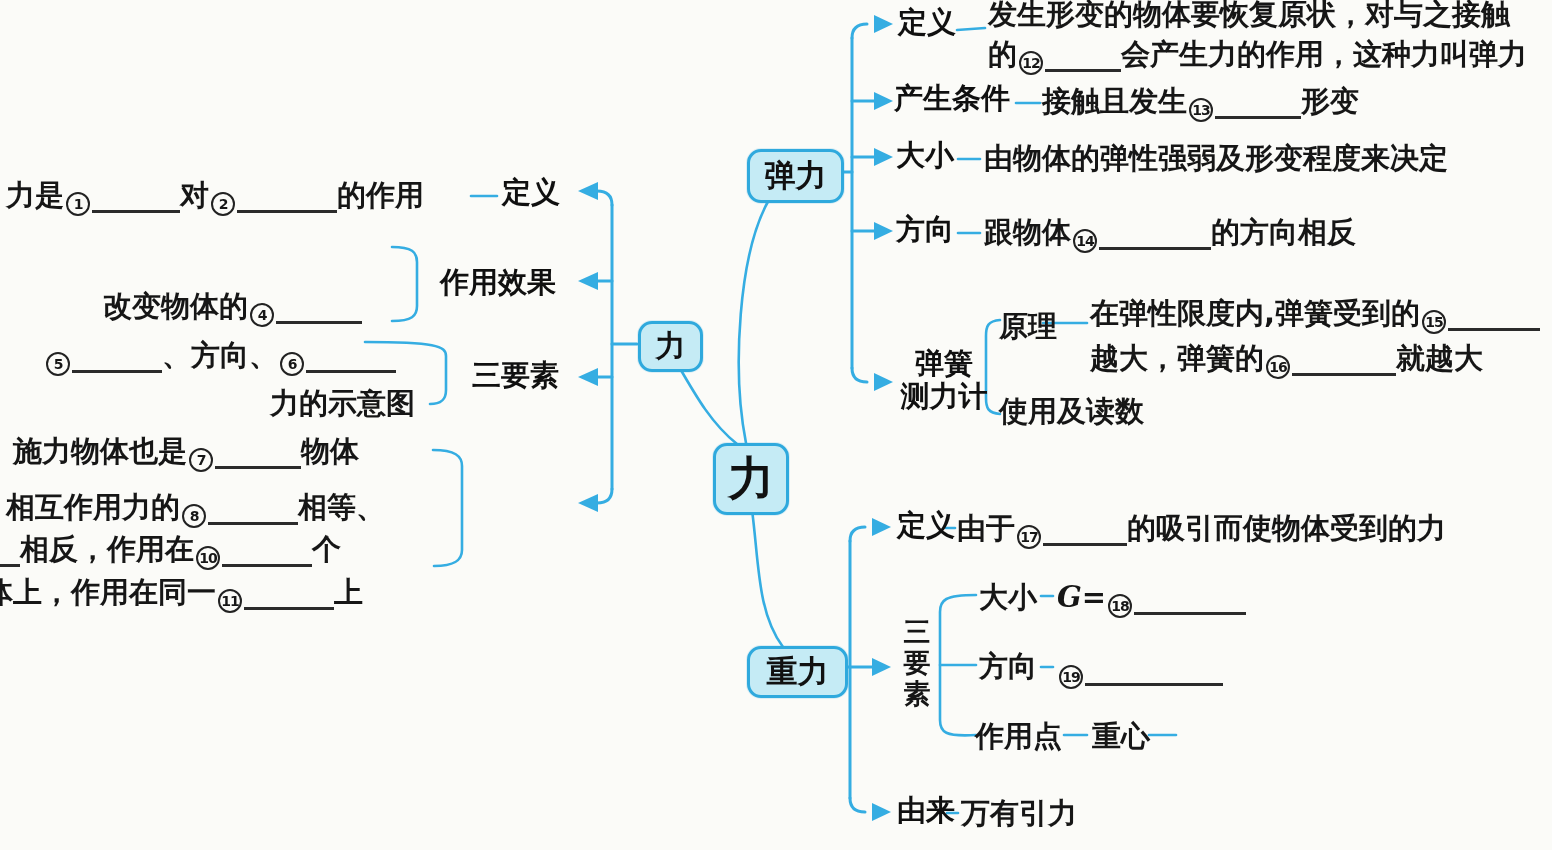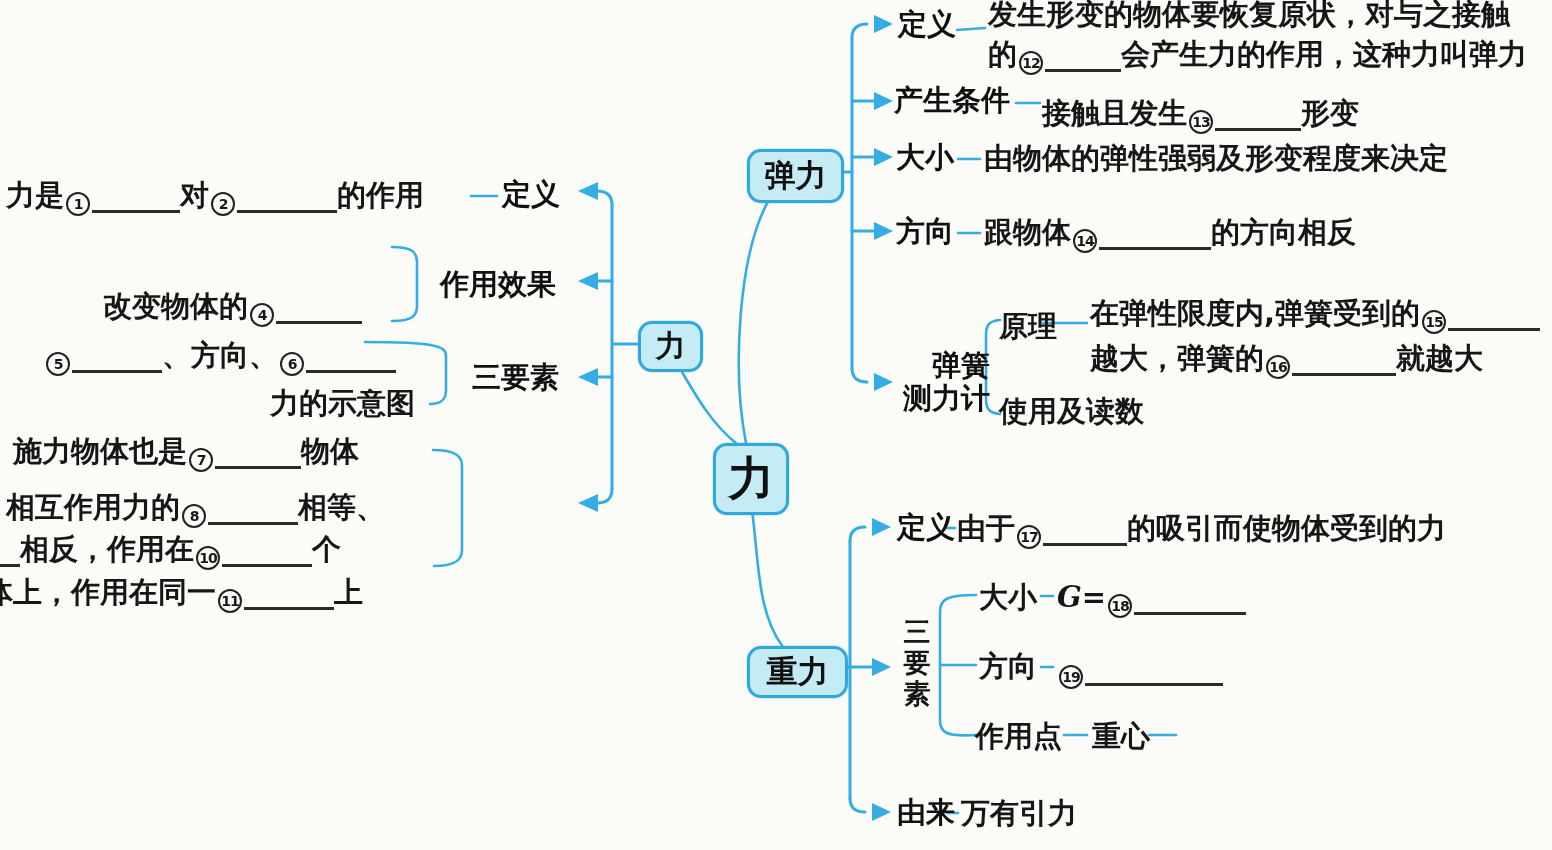--- a/index.html
+++ b/index.html
@@ -3,30 +3,30 @@
 <meta charset="utf-8">
 <style>
   html,body{margin:0;padding:0;background:#fbfbf8;}
   #stage{position:relative;width:1552px;height:850px;overflow:hidden;
          font-family:"DejaVu Sans",sans-serif;color:#161616;}
   #wires{position:absolute;left:0;top:0;z-index:0;}
   .node{position:absolute;z-index:2;background:#c5ebf5;border:3px solid #2fa9dd;
         border-radius:14px;display:flex;align-items:center;justify-content:center;
         font-weight:800;color:#111;box-shadow:0 0 0 1px rgba(47,169,221,.15);}
   .txt{position:absolute;z-index:1;font-size:29px;font-weight:600;white-space:nowrap;line-height:1.2;}
-  .lbl{position:absolute;z-index:1;font-size:29px;font-weight:800;white-space:nowrap;color:#101010;line-height:1.15;}
+  .lbl{position:absolute;z-index:1;font-size:29px;font-weight:800;white-space:nowrap;color:#101010;line-height:1.15;font-family:Liberation Mono, monospace;}
   .sub{font-weight:600;}
   .circ{display:inline-flex;align-items:center;justify-content:center;
         min-width:24px;height:24px;padding:0 1px;margin:0 2px;border:2px solid #222;
         border-radius:50%;font-size:14px;font-weight:700;letter-spacing:-1px;
         vertical-align:-4px;line-height:1;box-sizing:border-box;}
   .blank{display:inline-block;height:2px;border-bottom:3px solid #2b2b2b;vertical-align:-8px;}
   .it{font-style:italic;font-family:"DejaVu Serif",serif;}
   .vert{white-space:normal;word-break:break-all;width:32px;line-height:31px;font-size:27px;text-align:center;}
-  .center2{white-space:normal;text-align:right;width:92px;}
+  .center2{white-space:normal;text-align:center;width:92px;}
 </style>
 </head>
 <body>
 
 <div id="stage">
 
   <svg id="wires" width="1552" height="850" viewBox="0 0 1552 850">
     <g stroke="#35ade2" stroke-width="3" fill="none" stroke-linecap="round">
       <path d="M 612 205 L 612 489"></path>
       <path d="M 612 205 Q 612 191 597 191"></path>
@@ -127,21 +127,21 @@
   <div class="txt" style="left:-40px;top:532px;"><span class="blank" style="width: 60px;"></span><span>相反，作用在</span><span class="circ">10</span><span class="blank" style="width: 90px;"></span><span>个</span></div>
   <div class="txt" style="left:-16px;top:575px;"><span>体上，作用在同一</span><span class="circ">11</span><span class="blank" style="width: 90px;"></span><span>上</span></div>
 
   <div class="lbl" style="left:898px;top:8px;">定义</div>
   <div class="txt" style="left:988px;top:-6px;line-height:40px;">
     <div><span>发生形变的物体要恢复原状，对与之接触</span></div>
     <div><span>的</span><span class="circ">12</span><span class="blank" style="width: 76px;"></span><span>会产生力的作用，这种力叫弹力</span></div>
   </div>
 
   <div class="lbl" style="left:894px;top:84px;">产生条件</div>
-  <div class="txt" style="left:1042px;top:96px;"><span>接触且发生</span><span class="circ">13</span><span class="blank" style="width: 86px;"></span><span>形变</span></div>
+  <div class="txt" style="left:1042px;top:84px;"><span>接触且发生</span><span class="circ">13</span><span class="blank" style="width: 86px;"></span><span>形变</span></div>
 
   <div class="lbl" style="left:896px;top:141px;">大小</div>
   <div class="txt" style="left:984px;top:141px;"><span>由物体的弹性强弱及形变程度来决定</span></div>
 
   <div class="lbl" style="left:896px;top:215px;">方向</div>
   <div class="txt" style="left:984px;top:215px;"><span>跟物体</span><span class="circ">14</span><span class="blank" style="width: 112px;"></span><span>的方向相反</span></div>
 
   <div class="lbl center2" style="left:898px;top:349px;line-height:33px;">
     <div>弹簧</div>
     <div>测力计</div>

